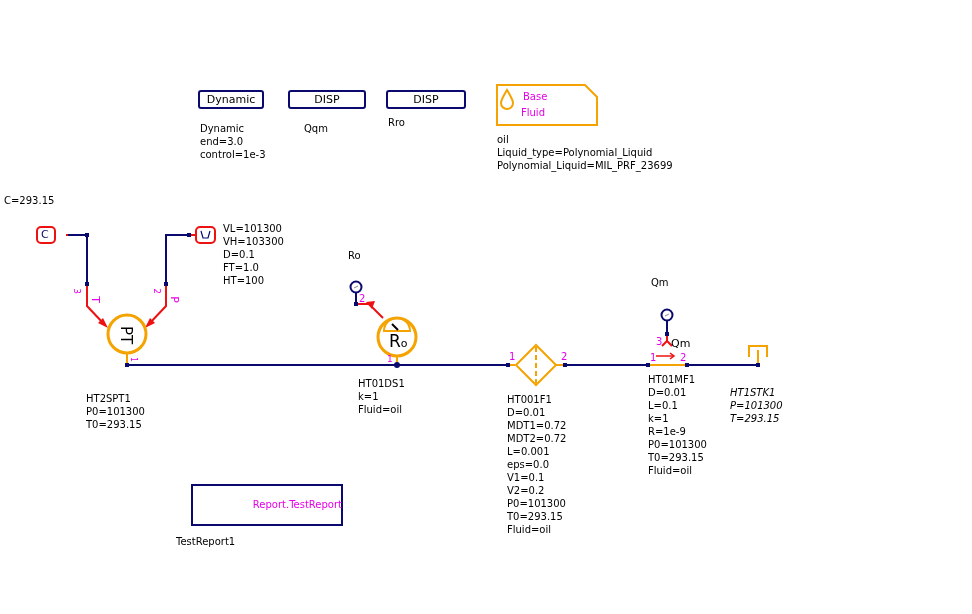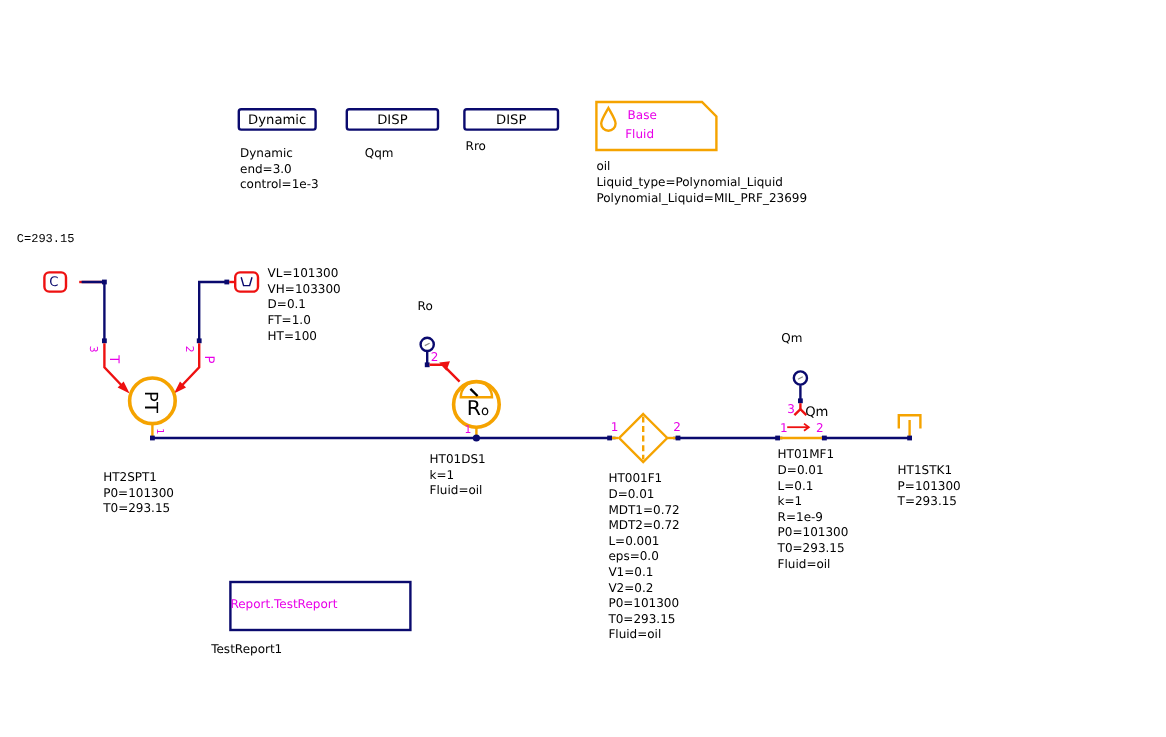--- a/index.html
+++ b/index.html
@@ -106,21 +106,21 @@
 <div class="abs mag" style="left:521px; top:89px; font-size:10px; line-height:16px;">
   <div style="padding-left:2px;">Base</div>
   <div>Fluid</div>
 </div>
 <div class="lbl" style="left:497px; top:133px;">
   <div>oil</div>
   <div>Liquid_type=Polynomial_Liquid</div>
   <div>Polynomial_Liquid=MIL_PRF_23699</div>
 </div>
 
-<div class="lbl" style="left:14px; top:194px;font-family:Liberation Mono, monospace;">C=293.15</div>
+<div class="lbl" style="left:4px; top:194px;">C=293.15</div>
 <div class="abs" style="left:41px; top:228px; font-size:11px; color:#0a0a6e;">C</div>
 
 <div class="lbl" style="left:223px; top:222px;">
   <div>VL=101300</div>
   <div>VH=103300</div>
   <div>D=0.1</div>
   <div>FT=1.0</div>
   <div>HT=100</div>
 </div>
 
@@ -171,20 +171,20 @@
   <div>HT01MF1</div>
   <div>D=0.01</div>
   <div>L=0.1</div>
   <div>k=1</div>
   <div>R=1e-9</div>
   <div>P0=101300</div>
   <div>T0=293.15</div>
   <div>Fluid=oil</div>
 </div>
 
-<div class="lbl" style="left:748px; top:386px;">
+<div class="lbl" style="left:730px; top:386px;font-style:italic;">
   <div>HT1STK1</div>
   <div>P=101300</div>
   <div>T=293.15</div>
 </div>
 
-<div class="abs mag" style="left:192px; top:499px; width:150px; text-align:left; font-size:10px;">Report.TestReport</div>
+<div class="abs mag" style="left:192px; top:499px; width:150px; text-align:right; font-size:10px;">Report.TestReport</div>
 <div class="lbl" style="left:176px; top:535px;">TestReport1</div>
 
 </body></html>

